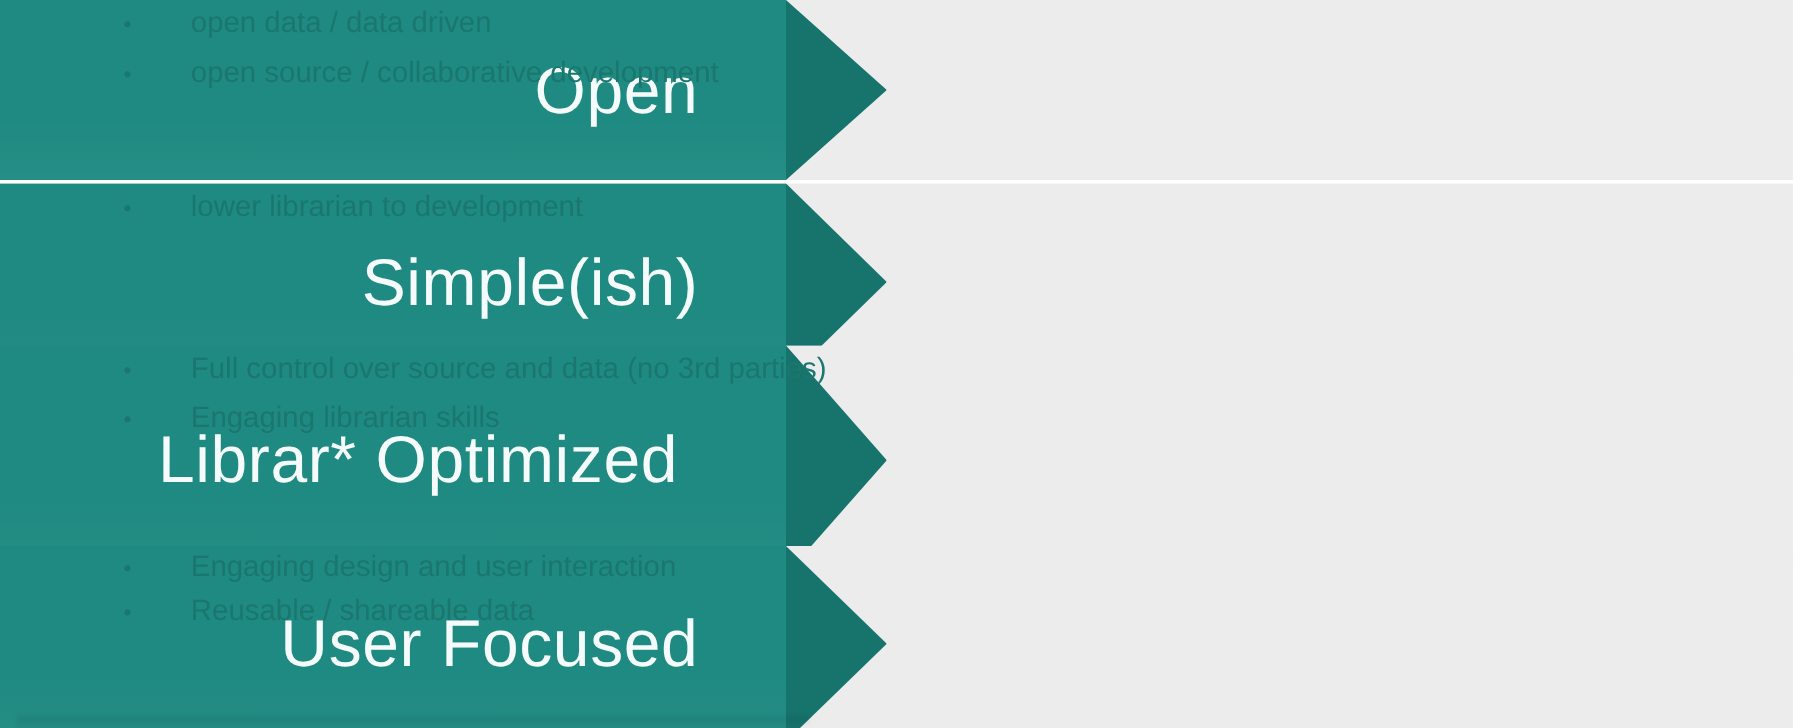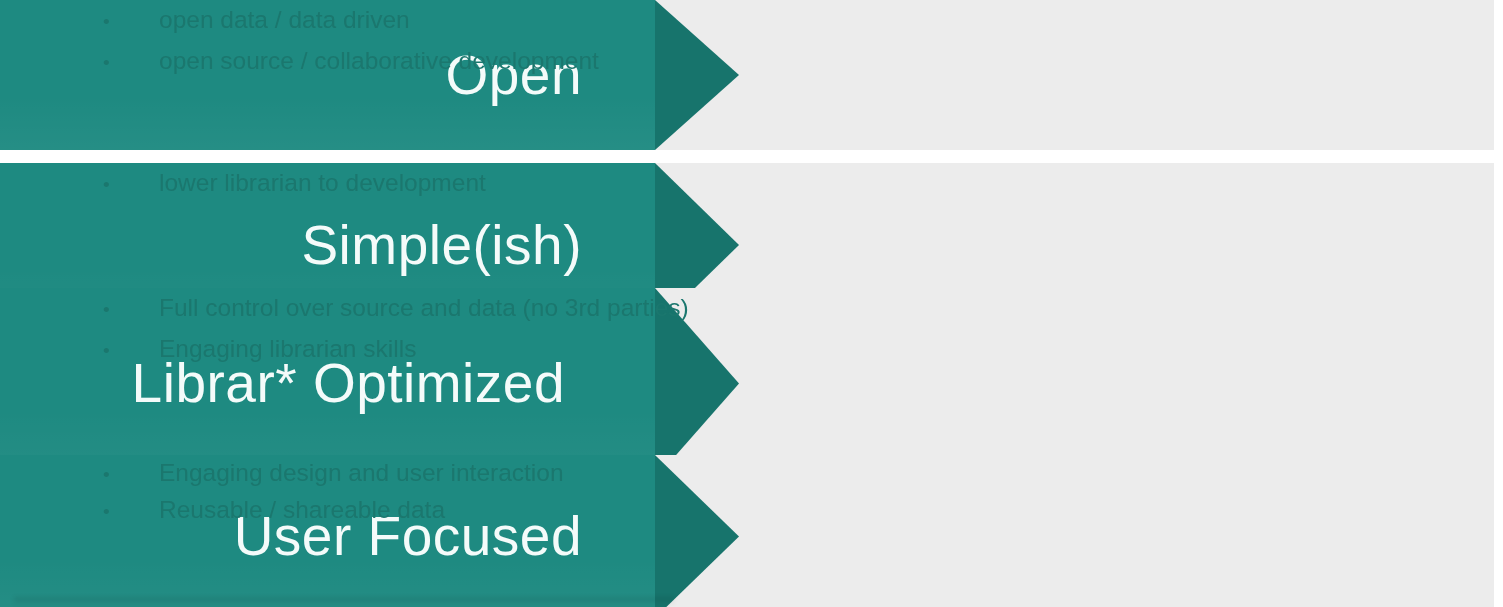--- a/index.html
+++ b/index.html
@@ -22,21 +22,21 @@
   }
 
   
   .row {
     position: absolute;
     left: 0;
     width: 1503px;
     height: 148px;
   }
   .row.r0 { top: 0px;   height: 150px; border-radius: 25px; }
-  .row.r1 { top: 163px; height: 164px; }
+  .row.r1 { top: 153px; height: 164px; }
   .row.r2 { top: 288px; height: 191px; text-decoration: underline; }
   .row.r3 { top: 455px; height: 163px; }
 
   
   .panel {
     position: absolute;
     top: 0;
     left: 655px;
     width: 839px;
     height: 100%;

